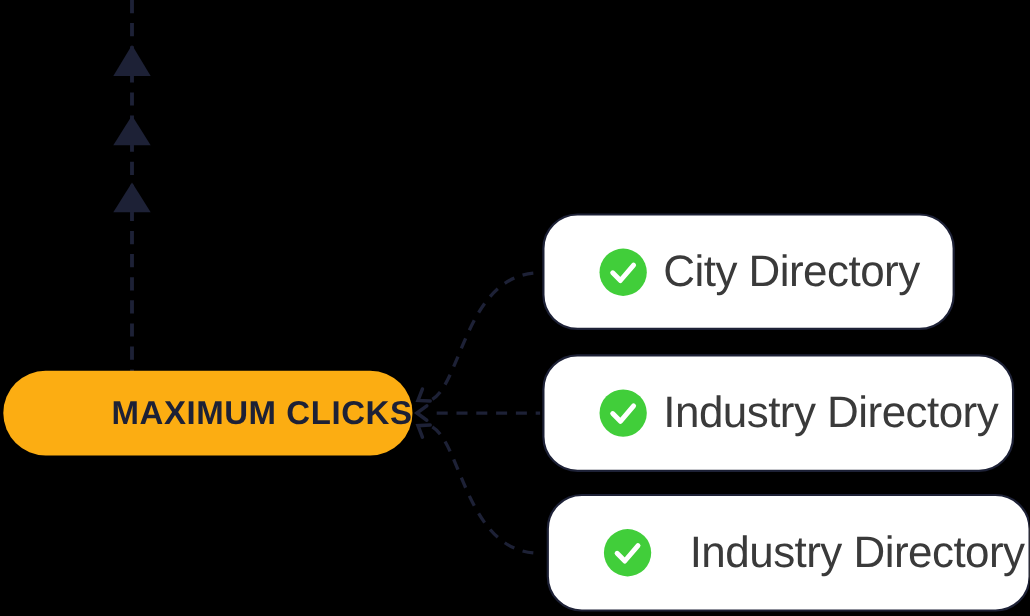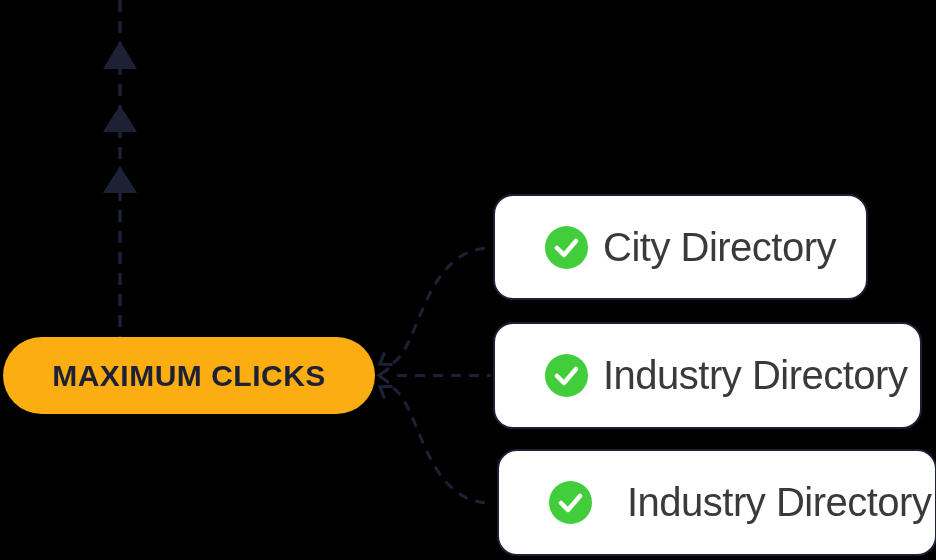--- a/index.html
+++ b/index.html
@@ -31,34 +31,34 @@
   .pill {
     position: absolute;
     left: 3px;
     top: 337px;
     width: 372px;
     height: 77px;
     border-radius: 39px;
     background: var(--accent_orange, #FCAD12);
     display: flex;
     align-items: center;
-    justify-content: center;
+    justify-content: flex-end;
   }
   .pill-label {
     color: var(--pill_text, #1D2136);
     font-size: 30px;
     font-weight: bold;
     letter-spacing: 0.5px;
     white-space: nowrap;
   }
   .card {
     position: absolute;
     background: var(--card_bg, #FFFFFF);
     border: 2px solid var(--line_navy, #1D2136);
-    border-radius: 20px;
+    border-radius: 32px;
     box-sizing: border-box;
     display: flex;
     align-items: center;
     padding-left: 50px;
   }
   .card-city     { left: 493px; top: 194px; width: 375px; height: 106px; }
   .card-service  { left: 493px; top: 322px; width: 429px; height: 107px; }
   .card-industry { left: 497px; top: 449px; width: 440px; height: 107px; gap: 20px; }
   .check-circle {
     width: 43px;

